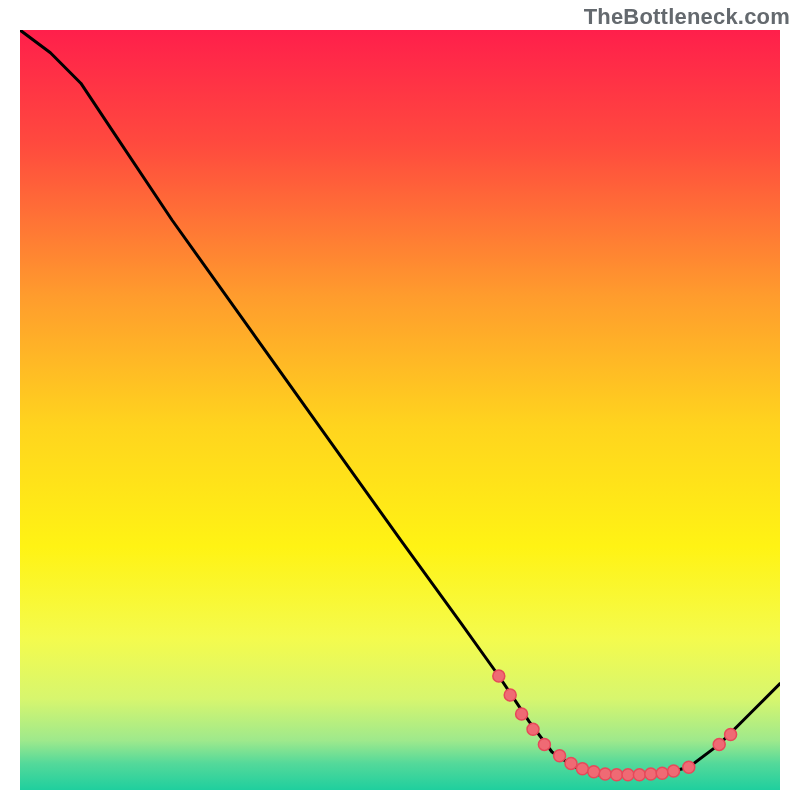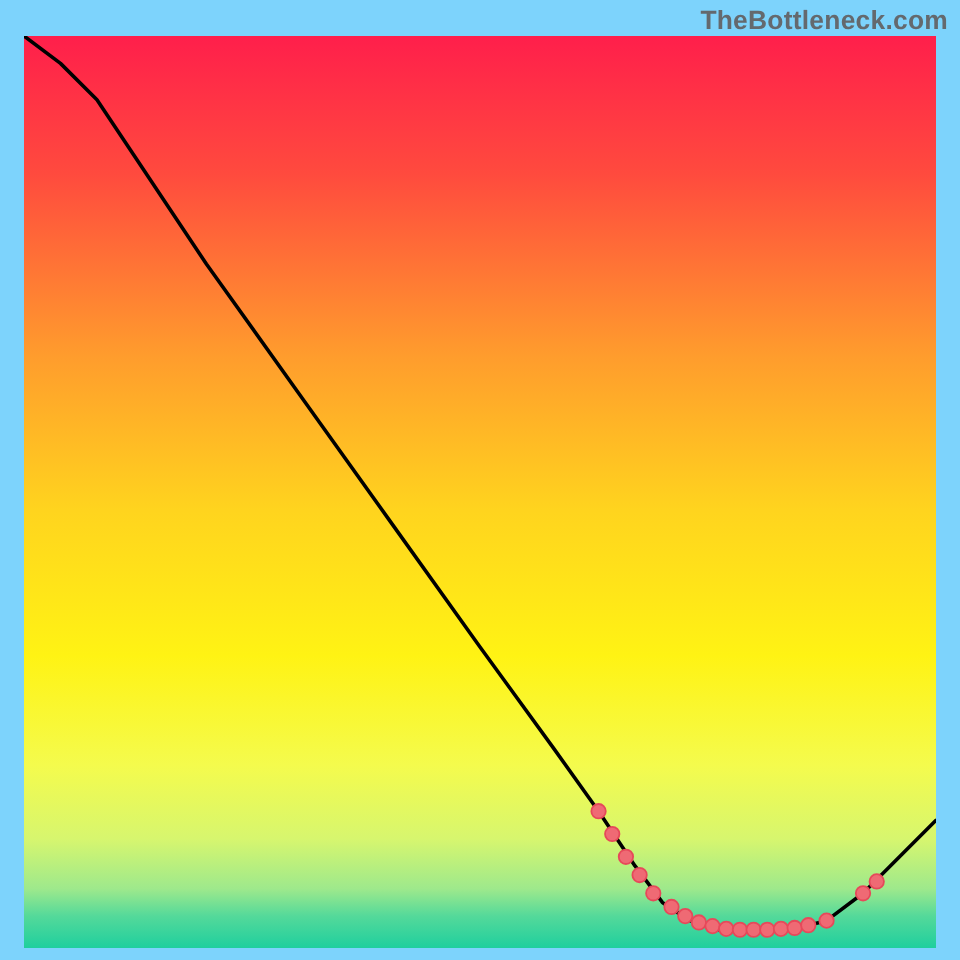--- a/index.html
+++ b/index.html
@@ -1,20 +1,20 @@
 <!DOCTYPE html>
 <html><head>
 <meta charset="utf-8">
 <style>
   * { margin: 0; padding: 0; box-sizing: border-box; }
   html, body { width: 800px; height: 800px; background: #000; overflow: hidden; }
   .outer {
     width: 800px;
     height: 800px;
-    background: #7dd3fc;
+    background: #ffffff;
     position: relative;
   }
   .attribution {
     position: absolute;
     top: 4px;
     right: 10px;
     font-family: Arial, Helvetica, sans-serif;
     font-size: 22px;
     font-weight: 600;
     color: #64696e;

